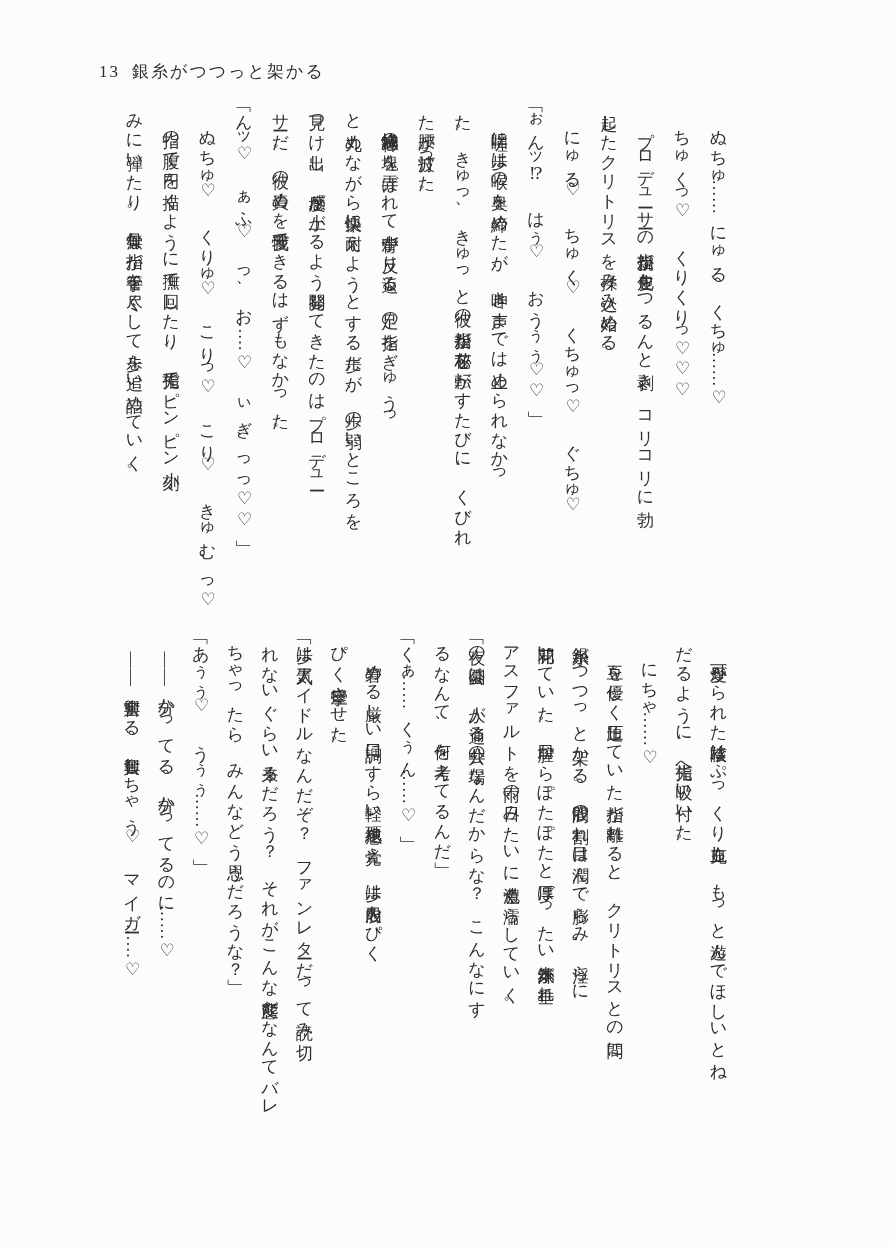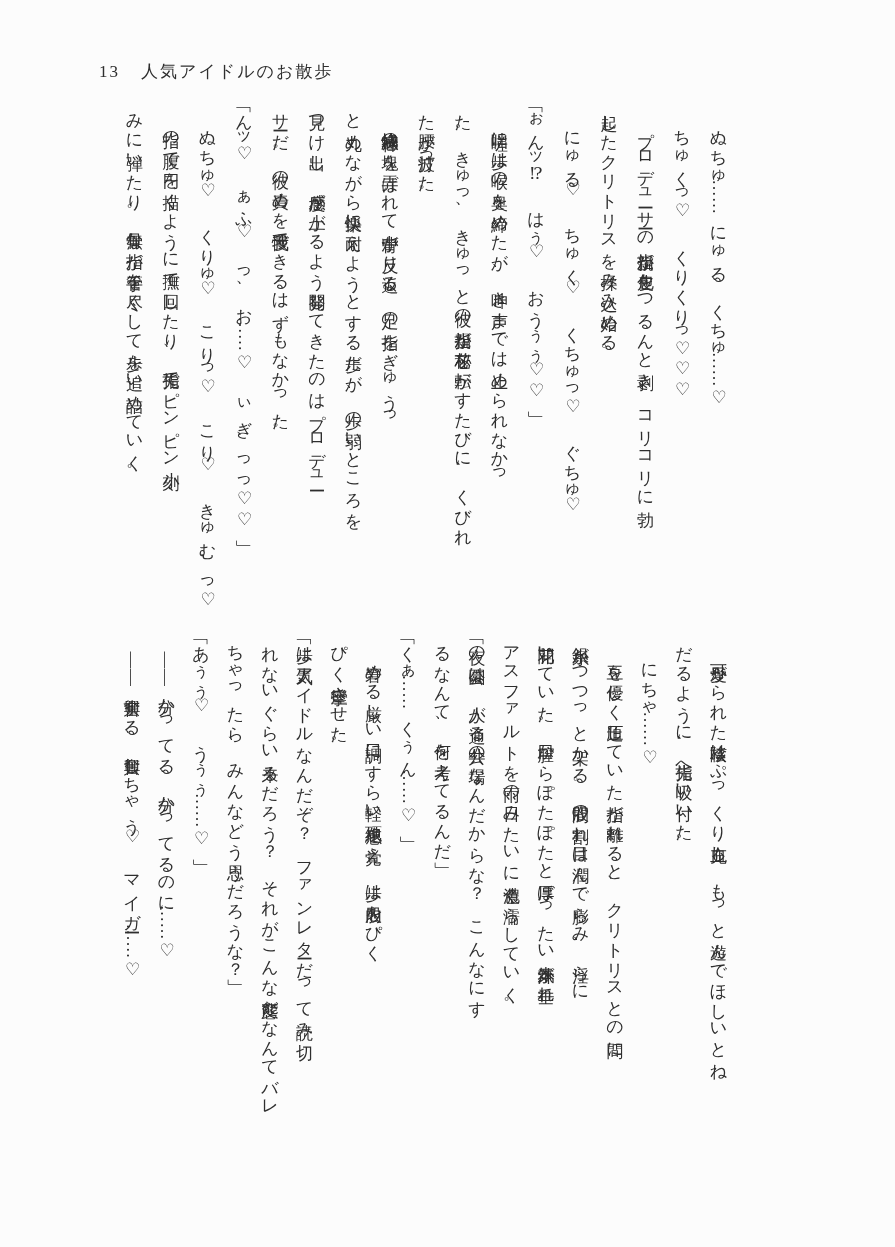--- a/index.html
+++ b/index.html
@@ -19,21 +19,21 @@
     position: absolute;
     inset: 0;
   }
   .running-header {
     position: absolute;
     top: 60px;
     left: 99px;
     font-size: 17px;
     display: flex;
     align-items: baseline;
-    gap: 21px;
+    gap: 12px;
     letter-spacing: 2px;
     white-space: pre;
   }
   .dan {
     position: absolute;
     display: flex;
     flex-direction: row-reverse;
     align-items: flex-start;
   }
   .dan-upper {
@@ -59,21 +59,21 @@
   .dan-upper .vline { width: 36.5px; }
   .dan-lower .vline { width: 34.5px; }
 </style>
 </head>
 <body>
 
 <div class="page">
 
   <div class="running-header">
     <span>13</span>
-    <span>人気アイドルのお散歩</span>
+    <span>銀糸がつつっと架かる</span>
   </div>
 
   <div class="dan dan-upper">
       <div class="vline">　ぬちゅ……にゅる、くちゅ……♡</div>
       <div class="vline">　ちゅくっ♡　くりくりっ♡♡♡</div>
       <div class="vline">　プロデューサーの親指が包皮をつるんと剥き、コリコリに勃</div>
       <div class="vline">起したクリトリスを揉み込み始める。</div>
       <div class="vline">　にゅる♡　ちゅく♡　くちゅっ♡　ぐちゅ♡</div>
       <div class="vline">「ぉんッ⁉　はぅ♡　お゙うぅぅ♡♡」</div>
       <div class="vline">　咄嗟に歩は喉の奥を締めたが、呻き声までは止められなかっ</div>

